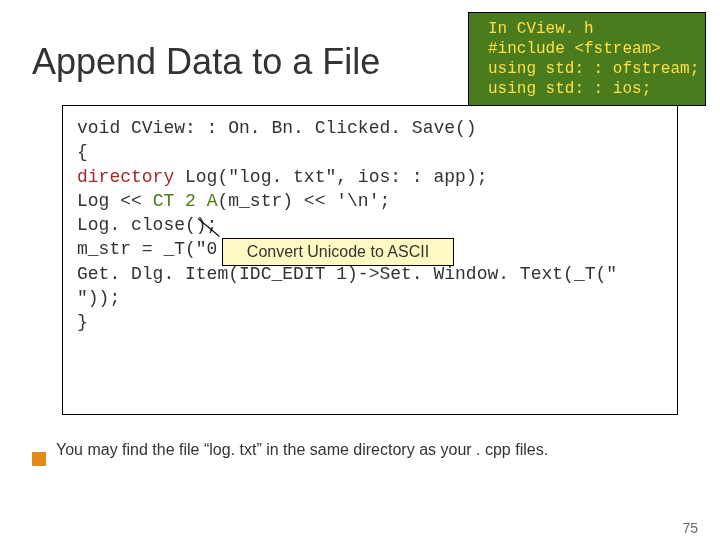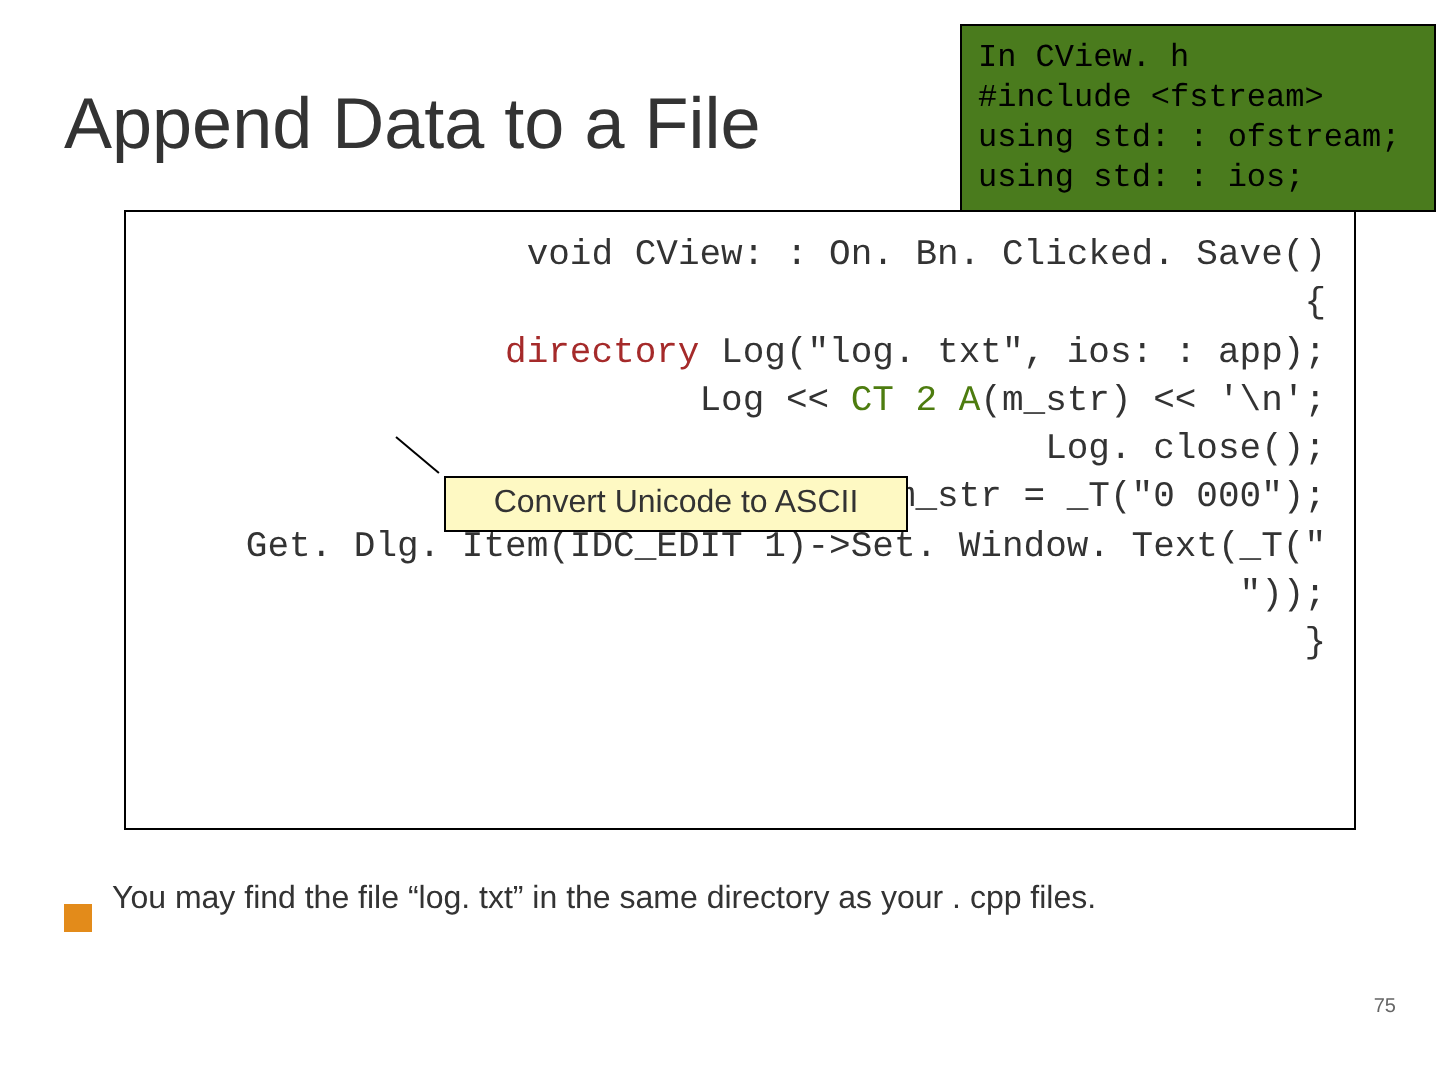--- a/index.html
+++ b/index.html
@@ -15,45 +15,44 @@
     position: absolute;
     top: 41px;
     left: 32px;
     font-size: 36px;
     color: #333;
     font-weight: normal;
   }
   .callout-top {
     position: absolute;
     top: 12px;
-    left: 480px;
+    left: 468px;
     width: 238px;
     background: #4a7b1d;
     border: 1px solid #000;
-    padding: 6px 8px;
-    color: #000000;
+    padding: 6px 19px;
+    color: #fde047;
     font-family: "Courier New", monospace;
     font-size: 16px;
     line-height: 1.25;
   }
   .callout-top .ln { white-space: nowrap; }
   .codebox {
     position: absolute;
     top: 105px;
     left: 62px;
     width: 616px;
     height: 310px;
     border: 1px solid #000;
     background: #fff;
     padding: 10px 14px;
     font-family: "Courier New", monospace;
     font-size: 18px;
     line-height: 1.35;
     color: #333;
-    text-align: right;
   }
   .codebox .fn { color: #a52a2a; }
   .codebox .cvt { color: #4d7c0f; }
   .codebox .cmt { color: #d23c3c; }
   .callout-mid {
     position: absolute;
     top: 238px;
     left: 222px;
     width: 232px;
     background: #fef9c3;
@@ -86,23 +85,23 @@
     position: absolute;
     top: 440px;
     left: 56px;
     width: 620px;
     font-size: 16px;
     color: #333;
     line-height: 1.25;
   }
   .pagenum {
     position: absolute;
-    bottom: 31px;
+    bottom: 4px;
     right: 22px;
-    font-size: 10px;
+    font-size: 14px;
     color: #666;
   }
 </style>
 </head>
 <body>
 
 <div class="title">Append Data to a File</div>
 
 <div class="callout-top">
   <div class="ln">In CView. h</div>

